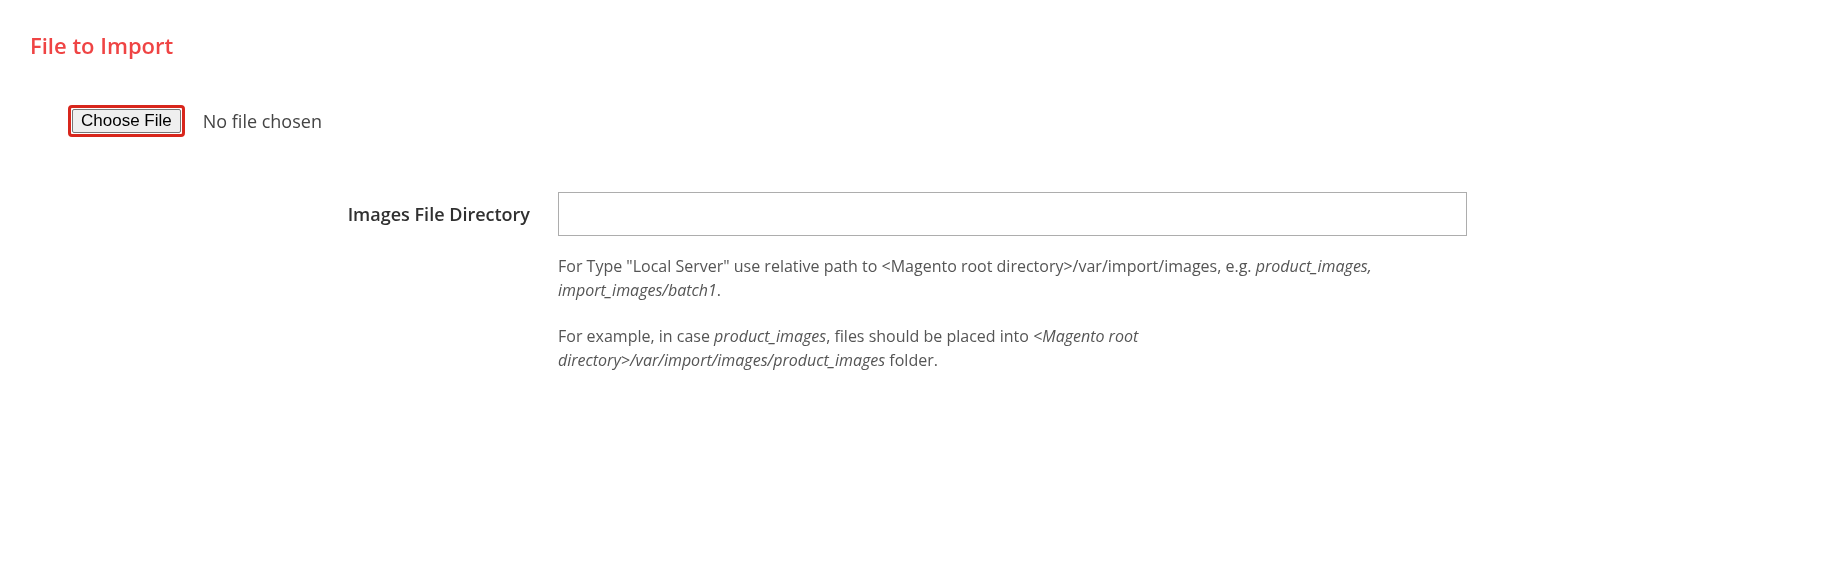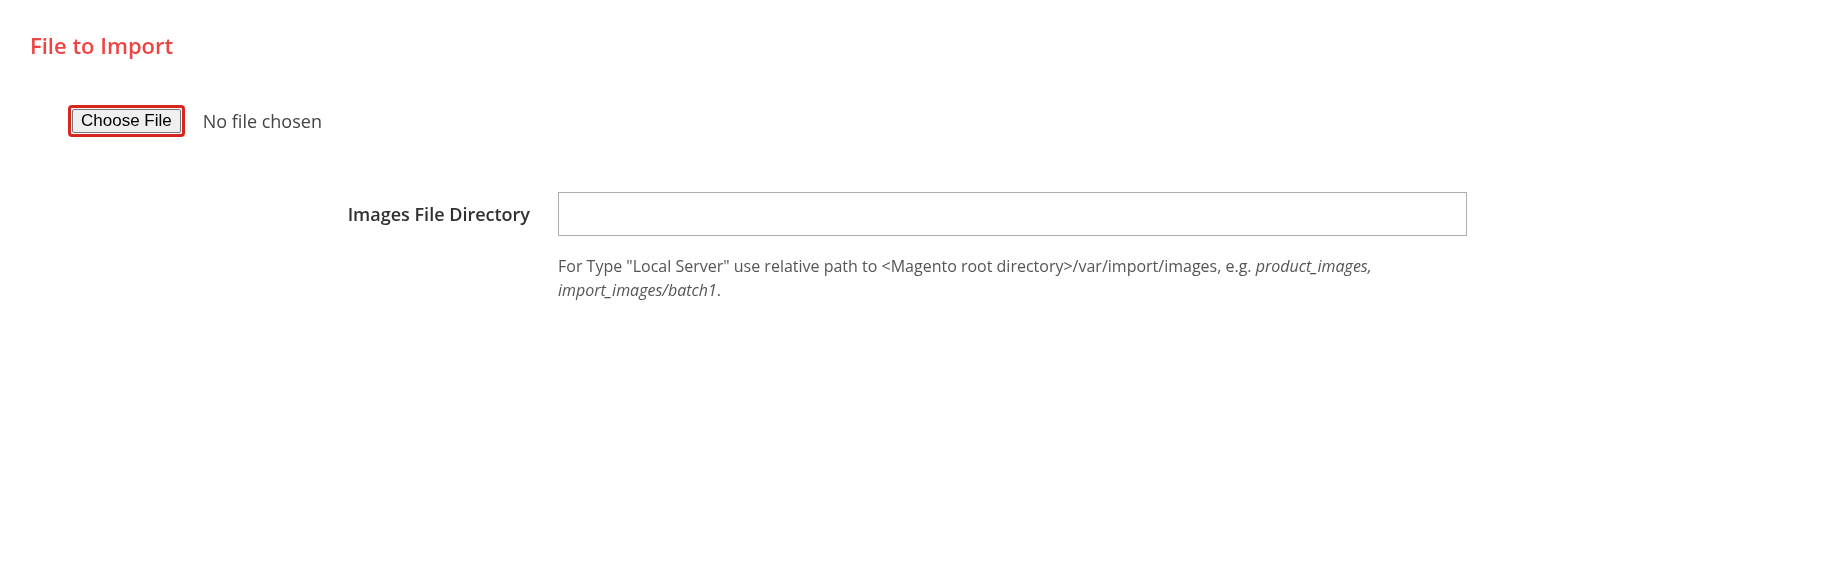--- a/index.html
+++ b/index.html
@@ -118,16 +118,19 @@
   <div class="field-row">
     <div class="field-label-col" style="padding-top:10px;">
       <span class="field-label">Images File Directory</span>
     </div>
     <div class="field-control-col">
       <input type="text" class="text-input" value="" style="">
       <div class="hint">
         <p>
           <span>For Type "Local Server" use relative path to &lt;Magento root directory&gt;/var/import/images, e.g. </span><em>product_images, import_images/batch1</em><span>.</span>
         </p>
+        <p>
+          <span>For example, in case </span><em>product_images</em><span>, files should be placed into </span><em>&lt;Magento root directory&gt;/var/import/images/product_images</em><span> folder.</span>
+        </p>
       </div>
     </div>
   </div>
 </div>
 
 </body></html>

